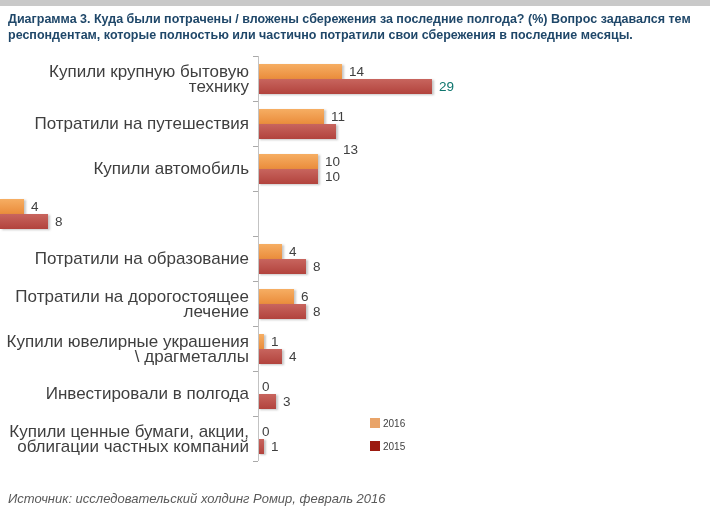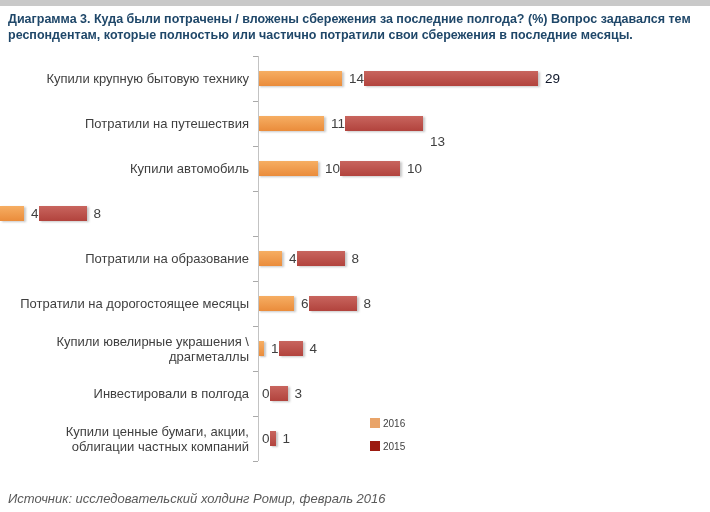--- a/index.html
+++ b/index.html
@@ -39,27 +39,27 @@
     display:flex;
     height:45px;
     align-items:center;
   }
   .cat-label{
     flex:none;
     width:258px;
     padding-right:9px;
     box-sizing:border-box;
     text-align:right;
-    font-size:13px;
+    font-size:17px;
     line-height:15px;
   }
   .bars{
     flex:none;
     display:flex;
-    flex-direction:row;
+    flex-direction:column;
   }
   .bar-line{
     display:flex;
     align-items:center;
     height:15px;
   }
   .bar{
     flex:none;
     height:15px;
     box-shadow:2px 1px 2px rgba(130,130,130,0.45);
@@ -114,21 +114,21 @@
     <div id="rows">
         <div class="row">
           <div class="cat-label" style="color: rgb(63, 63, 63);">Купили крупную бытовую технику</div>
           <div class="bars">
             <div class="bar-line">
               <div class="bar" style="width: 84px; background: linear-gradient(rgb(246, 174, 99), rgb(234, 140, 59));"></div>
               <span class="val" style="color: rgb(63, 63, 63);">14</span>
             </div>
             <div class="bar-line">
               <div class="bar" style="width: 174px; background: linear-gradient(rgb(200, 101, 94), rgb(178, 67, 61));"></div>
-              <span class="val" style="color: #0f172a;">29</span>
+              <span class="val" style="color: #0f766e;">29</span>
             </div>
           </div>
         </div>
         <div class="row">
           <div class="cat-label" style="color: rgb(63, 63, 63);">Потратили на путешествия</div>
           <div class="bars">
             <div class="bar-line">
               <div class="bar" style="width: 66px; background: linear-gradient(rgb(246, 174, 99), rgb(234, 140, 59));"></div>
               <span class="val" style="color: rgb(63, 63, 63);">11</span>
             </div>
@@ -170,21 +170,21 @@
               <div class="bar" style="width: 24px; background: linear-gradient(rgb(246, 174, 99), rgb(234, 140, 59));"></div>
               <span class="val" style="color: rgb(63, 63, 63);">4</span>
             </div>
             <div class="bar-line">
               <div class="bar" style="width: 48px; background: linear-gradient(rgb(200, 101, 94), rgb(178, 67, 61));"></div>
               <span class="val" style="color: rgb(63, 63, 63);">8</span>
             </div>
           </div>
         </div>
         <div class="row">
-          <div class="cat-label" style="color: rgb(63, 63, 63);">Потратили на дорогостоящее месяцы</div>
+          <div class="cat-label" style="color: rgb(63, 63, 63);">Потратили на дорогостоящее лечение</div>
           <div class="bars">
             <div class="bar-line">
               <div class="bar" style="width: 36px; background: linear-gradient(rgb(246, 174, 99), rgb(234, 140, 59));"></div>
               <span class="val" style="color: rgb(63, 63, 63);">6</span>
             </div>
             <div class="bar-line">
               <div class="bar" style="width: 48px; background: linear-gradient(rgb(200, 101, 94), rgb(178, 67, 61));"></div>
               <span class="val" style="color: rgb(63, 63, 63);">8</span>
             </div>
           </div>

